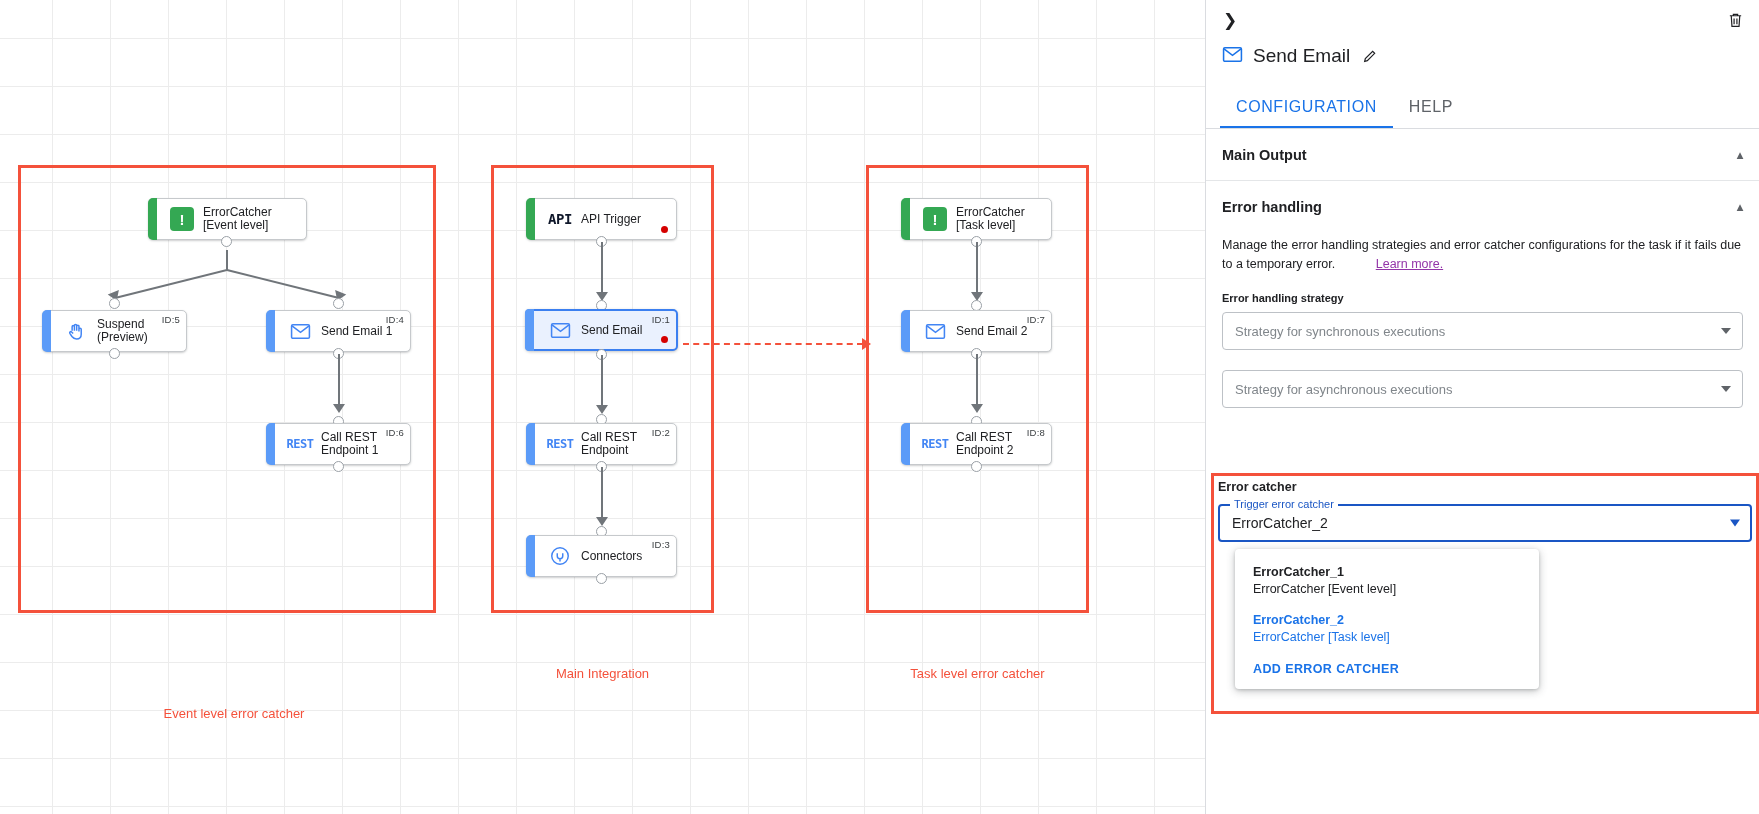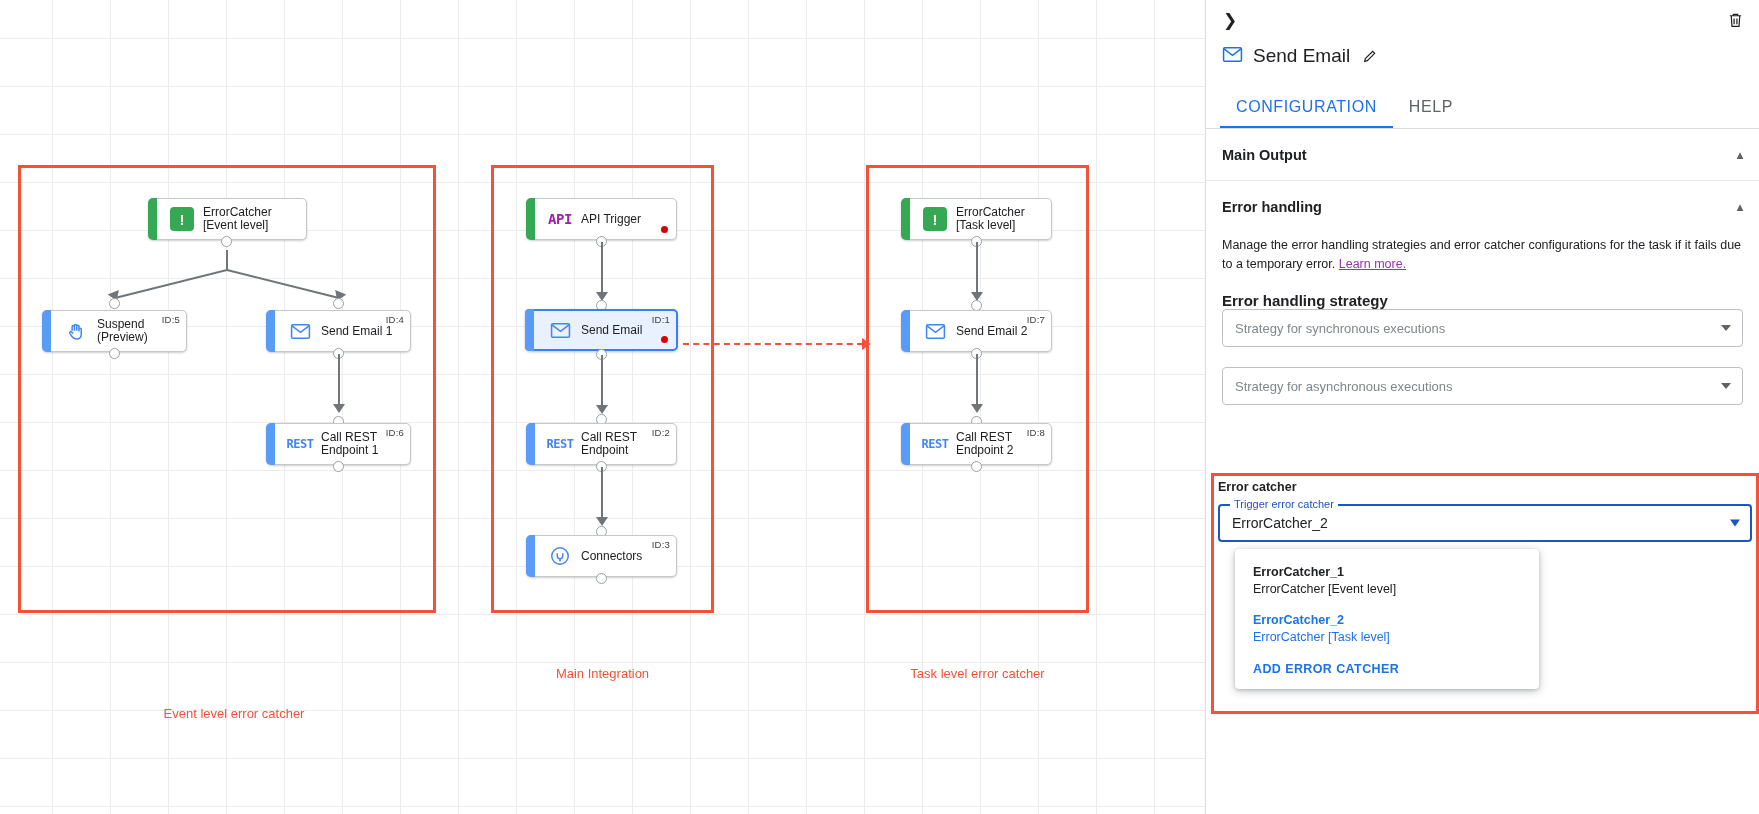--- a/index.html
+++ b/index.html
@@ -96,21 +96,21 @@
     background: #d50000;
   }
 
   
   .badge-green {
     width: 24px; height: 24px; border-radius: 4px;
     background: #34a853; color: #fff;
     display: flex; align-items: center; justify-content: center;
     font-size: 15px; font-weight: bold; line-height: 1;
   }
-  .api-txt { color: #a21caf; font-weight: bold; font-size: 14px; font-family: "DejaVu Sans Mono", monospace; letter-spacing: -0.5px; }
+  .api-txt { color: #0f172a; font-weight: bold; font-size: 14px; font-family: "DejaVu Sans Mono", monospace; letter-spacing: -0.5px; }
   .rest-txt { color: #4285f4; font-weight: bold; font-size: 12px; font-family: "DejaVu Sans Mono", monospace; letter-spacing: -0.5px; }
 
   
   .port {
     position: absolute;
     width: 11px; height: 11px;
     border: 1.6px solid #9aa0a6;
     background: #ffffff;
     border-radius: 50%;
   }
@@ -205,24 +205,24 @@
     cursor: pointer;
   }
   .caret { color: #5f6368; font-size: 12px; }
 
   .eh-body { padding: 4px 0 14px 0; }
   .eh-desc {
     font-size: 12.5px;
     color: #202124;
     line-height: 19px;
   }
-  .eh-link { color: #9334a8; text-decoration: underline; display:inline-block; cursor: pointer; }
+  .eh-link { color: #9334a8; text-decoration: underline; display:inline-block; cursor: pointer; margin-left: 37px; }
   .eh-strat-label {
-    font-size: 15px; color: #202124; font-weight: bold;
-    margin-top: 18px; 
+    font-size: 11px; color: #202124; font-weight: bold;
+    margin-top: 18px; margin-bottom: 8px;
   }
   .mat-select {
     position: relative;
     height: 38px;
     border: 1px solid #bdc1c6;
     border-radius: 4px;
     display: flex; align-items: center;
     padding: 0 12px;
     font-size: 13px;
     color: #80868b;

